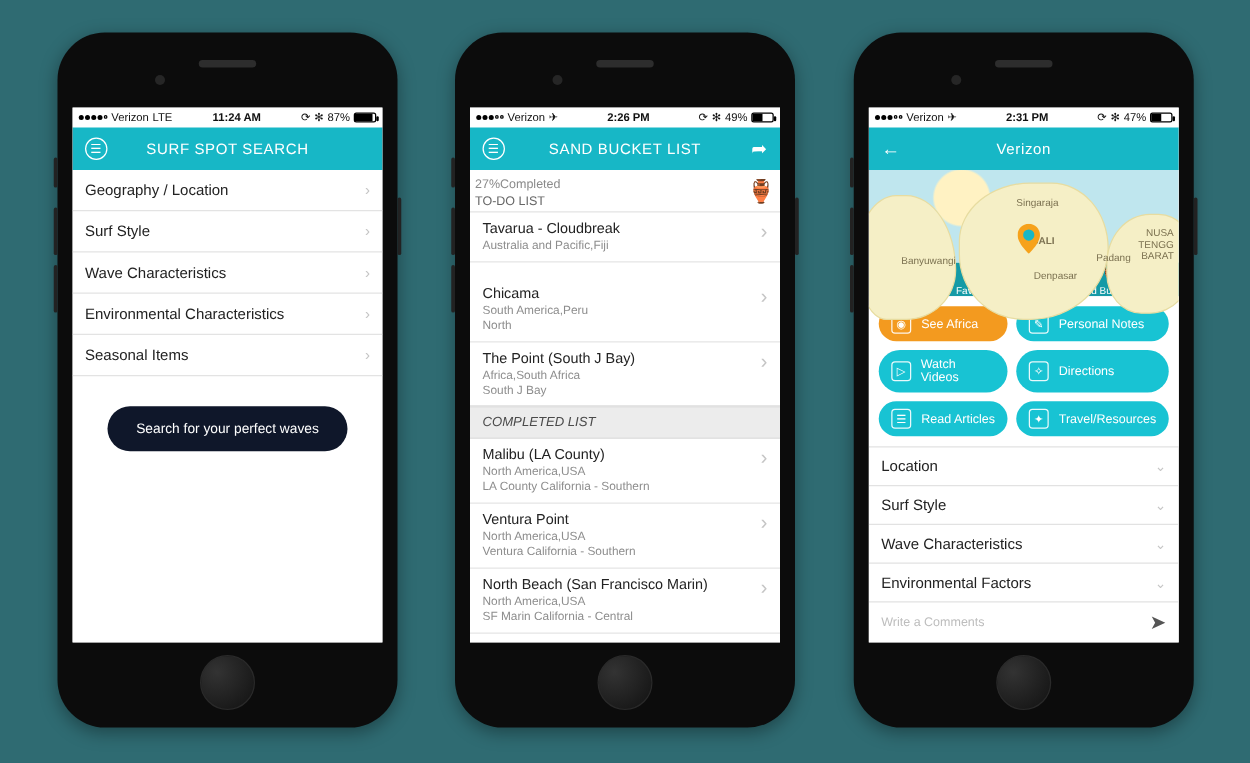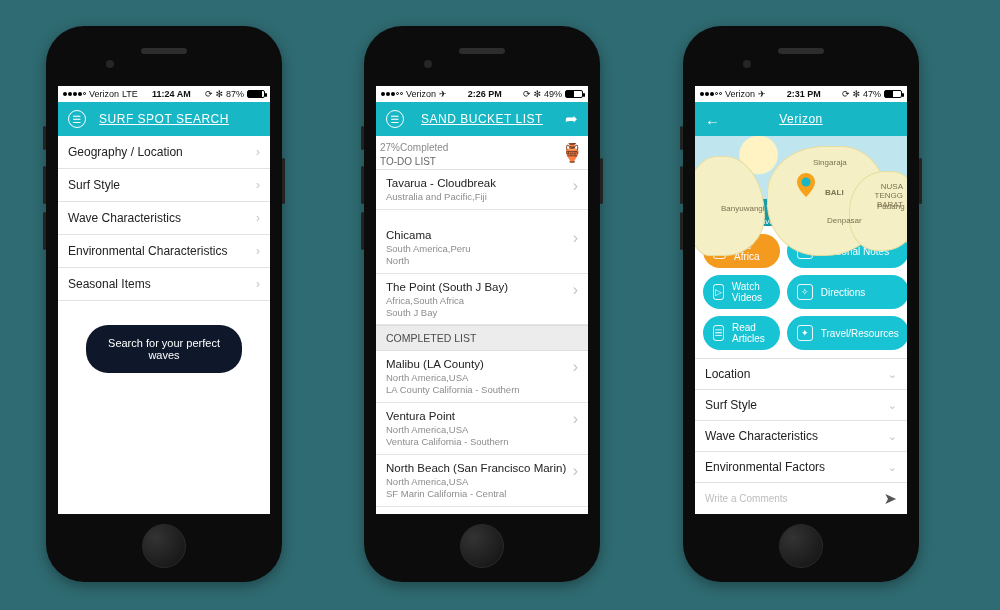--- a/index.html
+++ b/index.html
@@ -5,21 +5,21 @@
   * { box-sizing: border-box; margin: 0; padding: 0; }
   body {
     background: #2f6b72;
     width: 1000px;
     height: 610px;
     font-family: -apple-system, "Helvetica Neue", Arial, sans-serif;
     position: relative;
   }
   .phone {
     position: absolute;
-    width: 236px;
+    width: 272px;
     height: 556px;
     background: #0c0c0c;
     border-radius: 38px;
     box-shadow: 0 4px 14px rgba(0,0,0,.35);
     padding: 60px 12px 68px 12px;
   }
   .phone::before {
     content: "";
     position: absolute;
     top: 22px; left: 50%;
@@ -75,21 +75,21 @@
   .battery i { display:block; height:100%; background:#000;}
   
   .navbar {
     height: 34px;
     background: #17b7c6;
     color:#fff;
     display:flex; align-items:center;
     position:relative; justify-content:center;
     font-size:12px; letter-spacing:.5px;
   }
-  .navbar .title { font-weight:500;text-decoration:underline;}
+  .navbar .title { font-weight:500;}
   .navbar .nav-left, .navbar .nav-right {
     position:absolute; top:0; height:100%;
     display:flex; align-items:center; padding:0 10px;
     color:#fff; font-size:15px;
   }
   .nav-left{left:0;} .nav-right{right:0;}
   .circ-icon {
     width:18px;height:18px;border:1.5px solid #fff;border-radius:50%;
     display:flex;align-items:center;justify-content:center;font-size:10px;
   }
@@ -119,21 +119,21 @@
   }
   .spot{
     border-bottom:1px solid #e5e5e5; padding:7px 10px 6px;
     display:flex; justify-content:space-between; align-items:flex-start;
   }
   .spot .info{max-width:215px;}
   .spot .name{font-size:11.5px;color:#222;margin-bottom:2px;}
   .spot .meta{font-size:9.5px;color:#8d8d8d; line-height:1.25;}
   .divider-grey{
     background:#ececec; color:#4a4a4a; font-size:10.5px;
-    padding:6px 10px; border-top:1px solid #ddd; border-bottom:1px solid #ddd;
+    padding:6px 10px; border-top:1px solid #ddd; border-bottom:1px solid #ddd;font-style:italic;
   }
   
   .map {
     height:130px; position:relative;
     background:
       radial-gradient(circle at 70% 60%, #fff2c3 0 6%, transparent 7%),
       radial-gradient(circle at 30% 30%, #fff2c3 0 12%, transparent 13%),
       linear-gradient(#bfe6ee,#bfe6ee);
   }
   .map .island{

